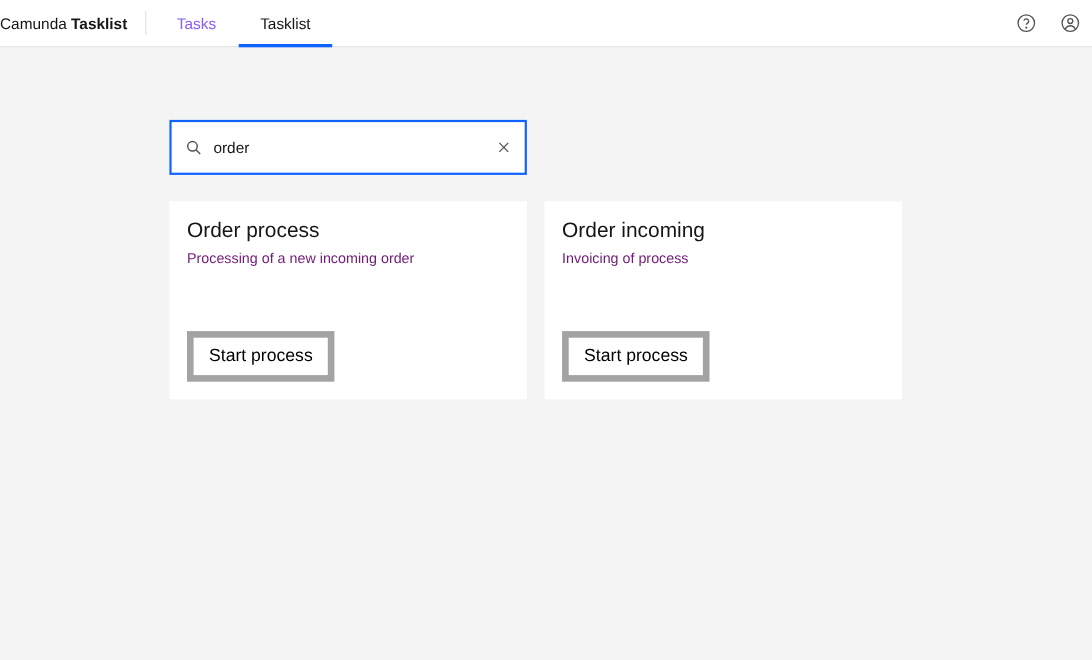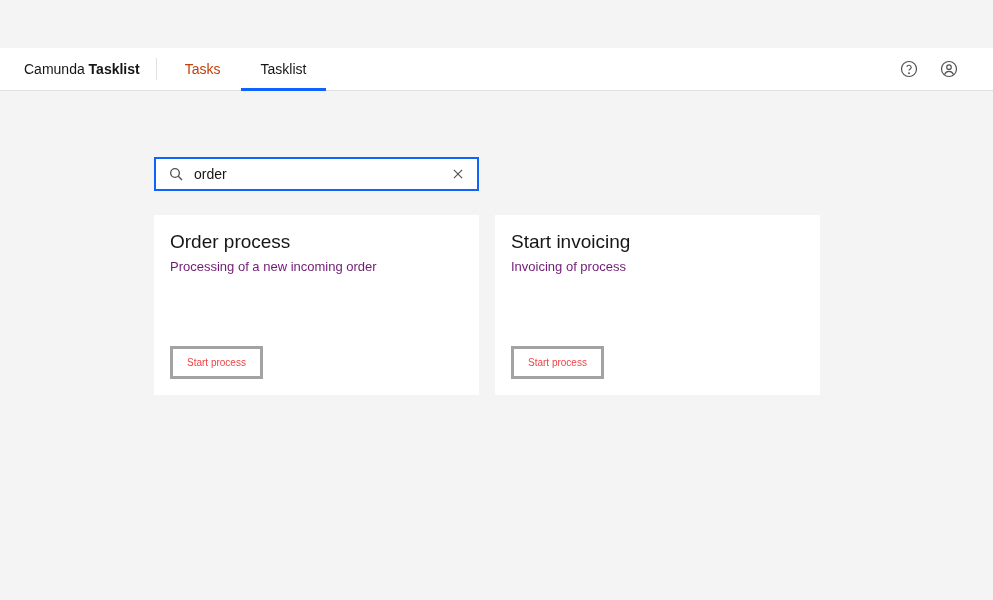--- a/index.html
+++ b/index.html
@@ -13,22 +13,21 @@
       width: 993px;
       height: 600px;
       overflow: hidden;
     }
     .header {
       display: flex;
       align-items: center;
       height: 43px;
       background: #fff;
       border-bottom: 1px solid #e0e0e0;
-      padding: 0 24px;
-      margin-top: 48px;
+      padding: 0 0;
     }
     .brand {
       font-size: 14px;
       color: #161616;
       padding-right: 16px;
     }
     .brand-bold {
       font-weight: 600;
     }
     .divider {
@@ -39,21 +38,21 @@
     }
     .nav {
       display: flex;
       height: 100%;
     }
     .nav-item {
       display: flex;
       align-items: center;
       padding: 0 20px;
       font-size: 14px;
-      color: #c2410c;
+      color: #8b5cf6;
       cursor: pointer;
       position: relative;
       height: 100%;
     }
     .nav-item.active {
       color: #161616;
     }
     .nav-item.active::after {
       content: "";
       position: absolute;
@@ -73,21 +72,21 @@
       align-items: center;
       justify-content: center;
       cursor: pointer;
       color: #525252;
     }
     .main {
       padding: 66px 0 0 154px;
     }
     .search-box {
       width: 325px;
-      height: 34px;
+      height: 50px;
       border: 2px solid #0f62fe;
       background: #fff;
       display: flex;
       align-items: center;
       padding: 0 12px;
     }
     .search-icon {
       color: #525252;
       margin-right: 10px;
       display: flex;
@@ -128,24 +127,24 @@
       margin-bottom: 6px;
     }
     .card-desc {
       font-size: 13px;
       color: #701a75;
     }
     .card-spacer {
       flex: 1;
     }
     .start-btn {
-      border: 3px solid #a3a3a3;
-      background: #fff;
-      color: #ef4444;
-      font-size: 10px;
+      border: 6px solid #a3a3a3;
+      background: #fff;
+      color: #000000;
+      font-size: 16px;
       padding: 8px 14px;
       cursor: pointer;
       width: fit-content;
       font-family: inherit;
     }
   </style>
 </head>
 <body>
 
 <div class="header">
@@ -196,19 +195,19 @@
   </div>
 
   <div class="cards">
     <div class="card">
       <div class="card-title">Order process</div>
       <div class="card-desc">Processing of a new incoming order</div>
       <div class="card-spacer"></div>
       <button class="start-btn">Start process</button>
     </div>
     <div class="card">
-      <div class="card-title">Start invoicing</div>
+      <div class="card-title">Order incoming</div>
       <div class="card-desc">Invoicing of process</div>
       <div class="card-spacer"></div>
       <button class="start-btn">Start process</button>
     </div>
   </div>
 </div>
 
 </body></html>

